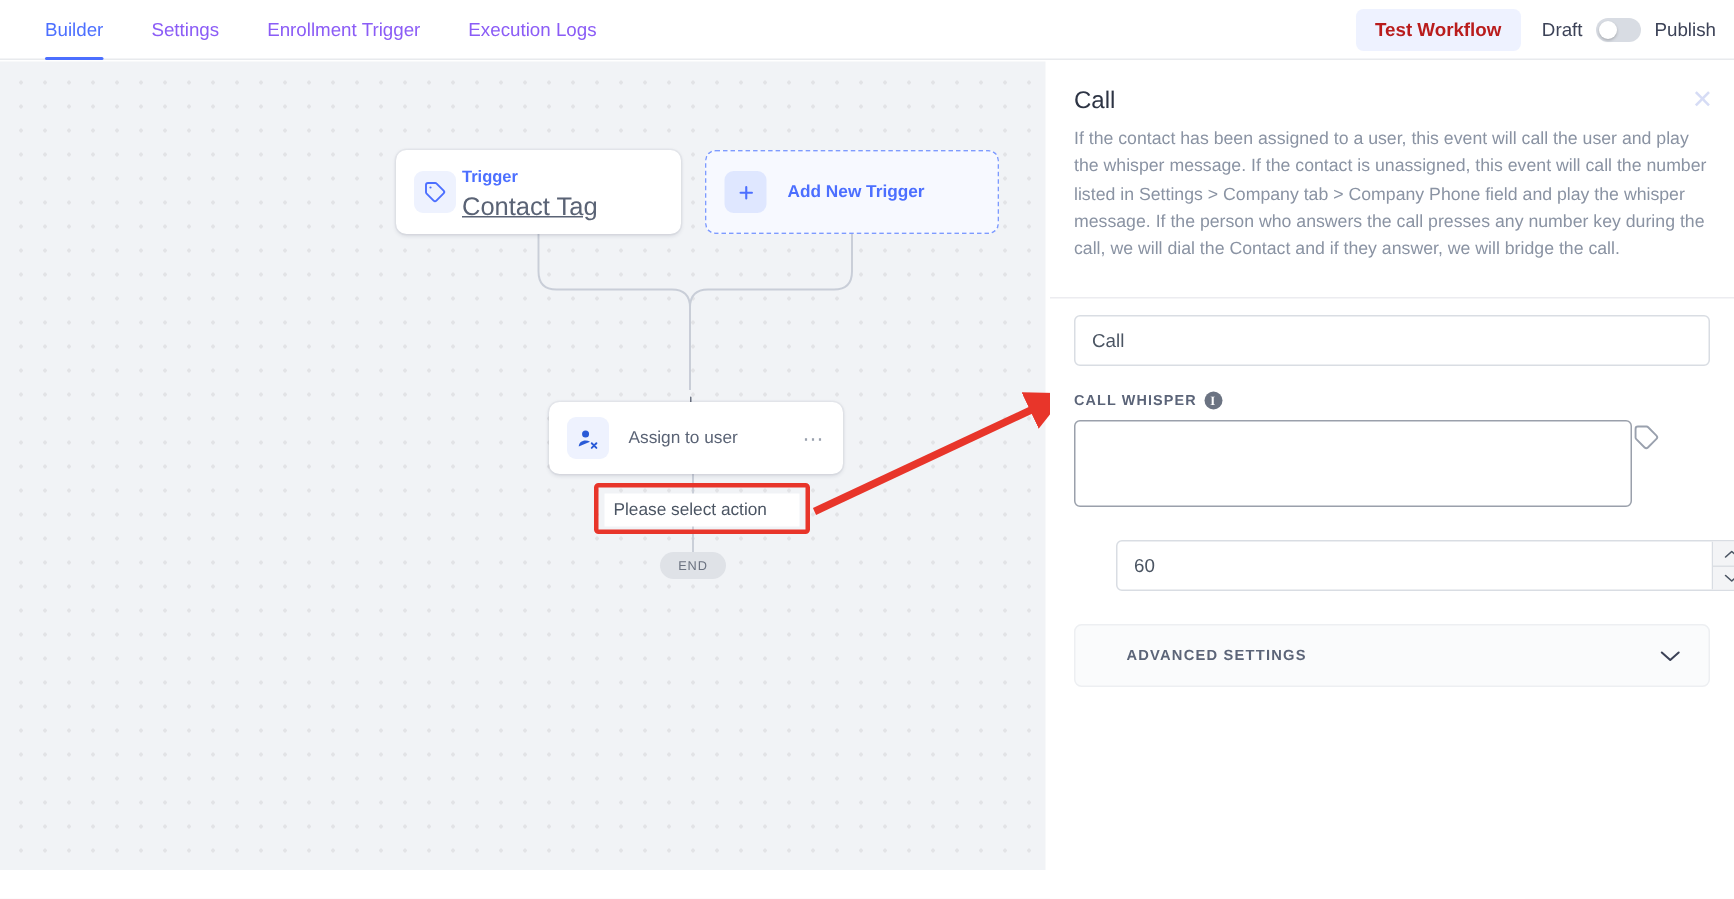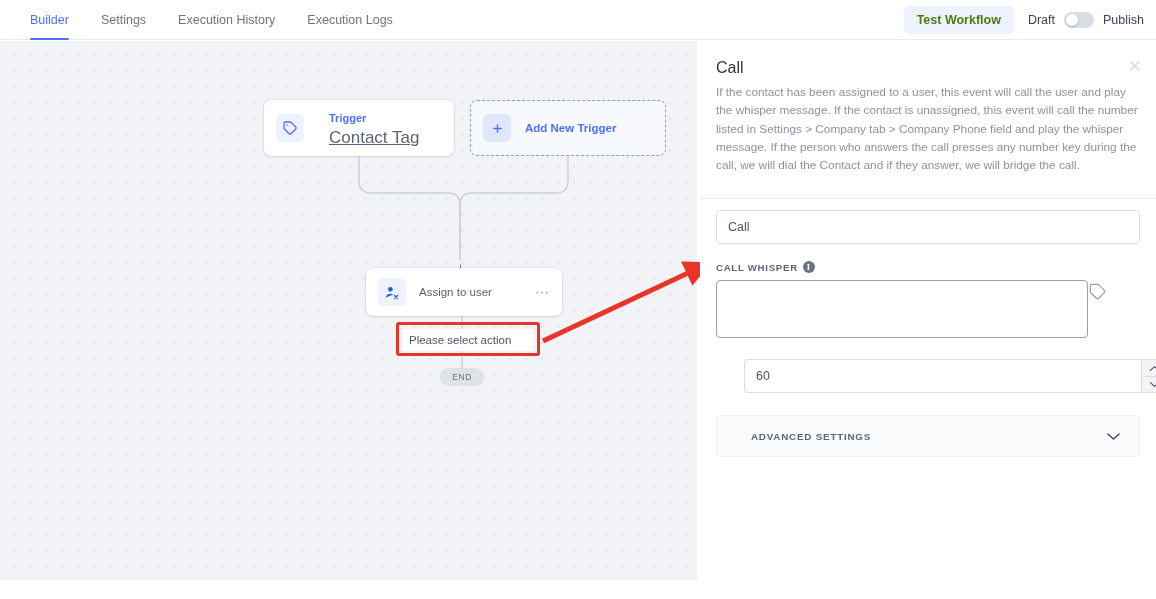--- a/index.html
+++ b/index.html
@@ -23,38 +23,38 @@
   .tabs {
     position: absolute; left: 14px; top: 0;
     height: 40px; display: flex; align-items: center;
   }
   .tab {
     position: relative;
     height: 40px;
     display: flex; align-items: center;
     padding: 0 16px;
     font-size: 12.5px;
-    color: #737373;
+    color: #8b5cf6;
     cursor: pointer;
     white-space: nowrap;
   }
   .tab.active { color: #4c6fff; }
   .tab.active::after {
     content: "";
     position: absolute; left: 16px; right: 16px; bottom: 0;
     height: 2.5px; background: #4c6fff; border-radius: 2px;
   }
 
   .topbar-right {
     position: absolute; right: 12px; top: 0;
     height: 40px; display: flex; align-items: center; gap: 14px;
   }
   .test-workflow-btn {
     background: #eef2ff;
-    color: #4d7c0f;
+    color: #b91c1c;
     font-size: 12.5px;
     font-weight: bold;
     padding: 7px 13px;
     border-radius: 5px;
     border: none;
     cursor: pointer;
     font-family: "Liberation Sans", sans-serif;
   }
   .publish-group {
     display: flex; align-items: center; gap: 9px;
@@ -97,21 +97,21 @@
   }
   .node-trigger { left: 264px; top: 59px; width: 190px; height: 56px; padding: 0 12px; }
   .node-action  { left: 366px; top: 227px; width: 196px; height: 48px; padding: 0 12px; }
 
   .node-ico {
     width: 28px; height: 28px; border-radius: 6px;
     background: #eef2fe;
     display: flex; align-items: center; justify-content: center;
     flex: none;
   }
-  .node-txt { margin-left: 25px; line-height: 1.32; }
+  .node-txt { margin-left: 4px; line-height: 1.32; }
   .node-title { font-size: 11px; font-weight: bold; color: #4c6fff; }
   .node-sub   { font-size: 17px; color: #5a6375; text-decoration: underline; }
   .node-label { font-size: 11.5px; color: #5a6375; margin-left: 13px; }
   .node-dots {
     margin-left: auto; color: #9aa1ae; font-size: 14px;
     letter-spacing: 1px; line-height: 1;
   }
 
   .add-trigger {
     position: absolute; left: 470px; top: 59px;
@@ -285,21 +285,21 @@
 
 <div class="topbar">
   <div class="tabs">
     <div class="tab active">
       <span>Builder</span>
     </div>
     <div class="tab">
       <span>Settings</span>
     </div>
     <div class="tab">
-      <span>Execution History</span>
+      <span>Enrollment Trigger</span>
     </div>
     <div class="tab">
       <span>Execution Logs</span>
     </div>
   </div>
 
   <div class="topbar-right">
     <button class="test-workflow-btn">Test Workflow</button>
     <div class="publish-group">
       <span>Draft</span>

